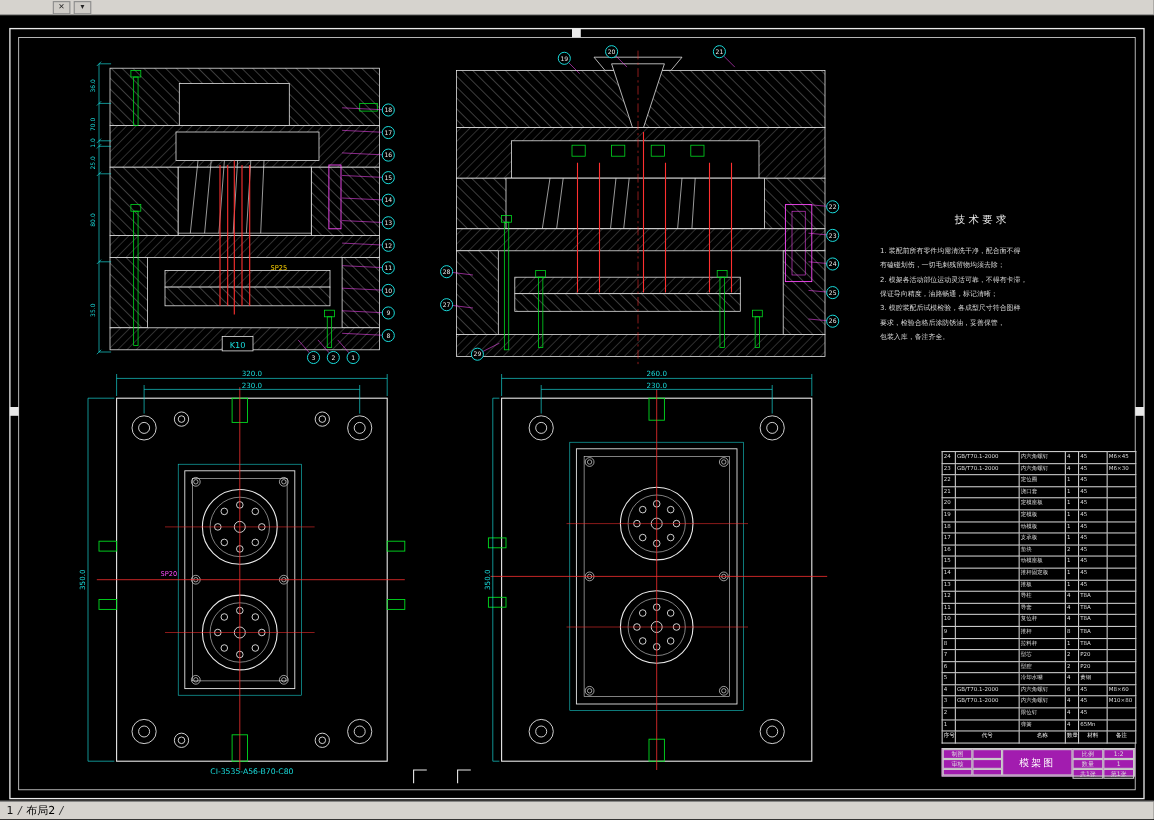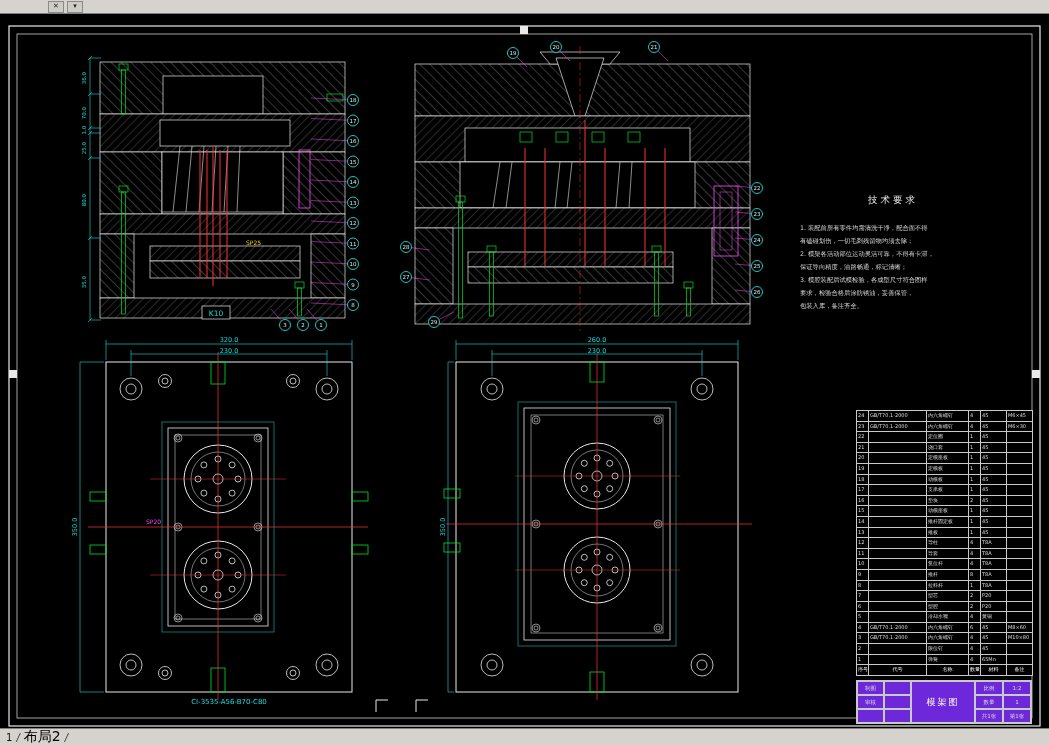--- a/index.html
+++ b/index.html
@@ -16,39 +16,39 @@
     width:14px;height:10px;border:1px solid #8b8b8b;background:#cfccc7;
     font-size:7px;line-height:9px;text-align:center;color:#222;cursor:default;
   }
   #canvas{position:absolute;top:14px;left:0;width:1049px;height:714px;background:#000;}
   .bar-bottom{
     position:absolute;bottom:0;left:0;width:1049px;height:17px;background:#d6d3ce;
     border-top:1px solid #7f7f7f;box-sizing:border-box;
     display:flex;align-items:center;gap:4px;padding-left:6px;
     font-size:10px;color:#111;
   }
-  .bar-bottom .tab{font-size:14px;color:#000;}
+  .bar-bottom .tab{font-size:10px;color:#000;}
   .bar-bottom .slash{color:#333;font-style:italic;}
   svg text{font-family:"DejaVu Sans",sans-serif;}
   
   #bom{
     position:absolute;left:856px;top:410px;width:176px;
     border-collapse:collapse;table-layout:fixed;background:#000;
   }
   #bom td{
     border:0.5px solid #c9c9c9;height:9.6px;line-height:9.6px;
     font-size:5px;color:#ddd;padding:0 1px;overflow:hidden;white-space:nowrap;
   }
   #bom col.c1{width:12px}#bom col.c2{width:58px}#bom col.c3{width:42px}
   #bom col.c4{width:12px}#bom col.c5{width:26px}#bom col.c6{width:26px}
   #bom tr.hdr td{color:#fff;text-align:center;}
   
   #tblock{
-    position:absolute;left:856px;top:680px;width:176px;height:44px;
-    display:flex;border:1px solid #c9c9c9;box-sizing:border-box;background:#6d28d9;
+    position:absolute;left:856px;top:680px;width:176px;height:26px;
+    display:flex;border:1px solid #c9c9c9;box-sizing:border-box;background:#a21caf;
   }
   #tblock .cell{
     border:0.5px solid #c9c9c9;color:#ddd;font-size:5.5px;
     display:flex;align-items:center;justify-content:center;overflow:hidden;
   }
   #tblock .col{display:flex;flex-direction:column;}
   #tblock .row{display:flex;flex:1;}
   #tblock .name{font-size:9px;color:#fff;letter-spacing:2px;}
 </style>
 </head>

